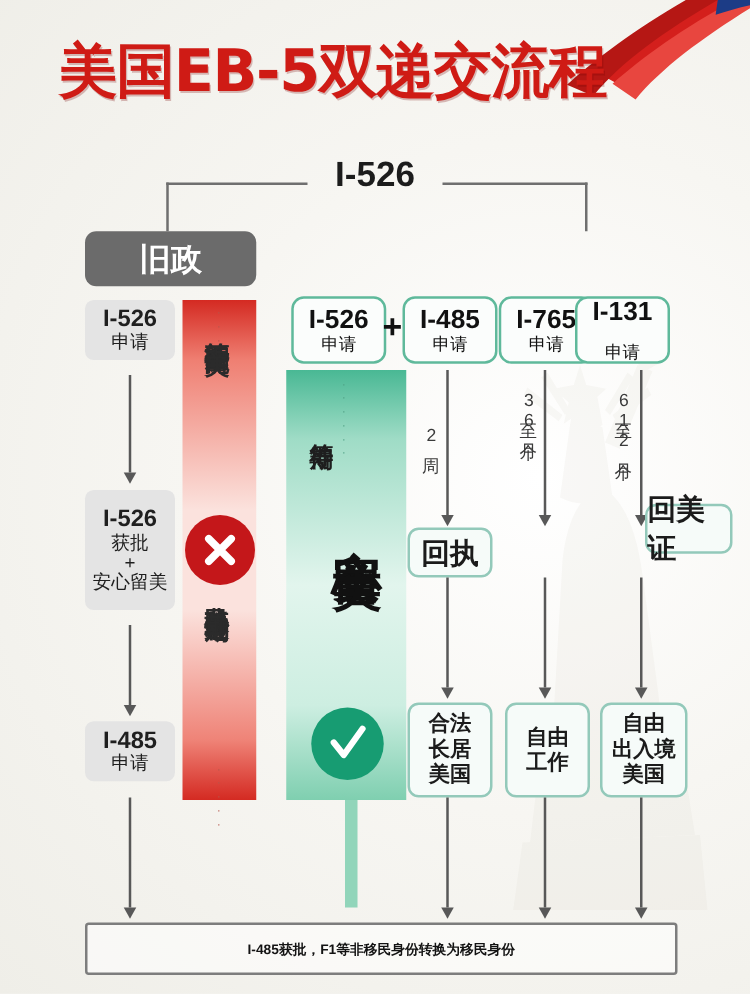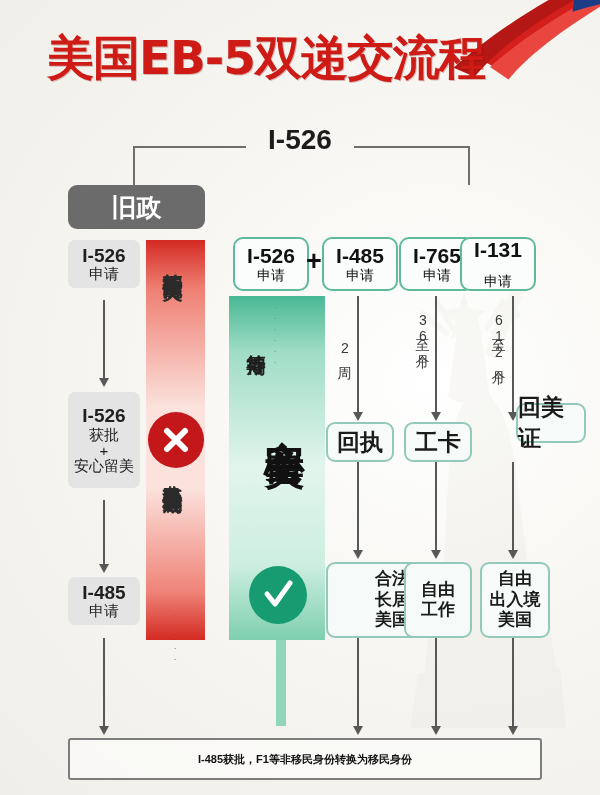--- a/index.html
+++ b/index.html
@@ -130,21 +130,21 @@
   }
   .o1{left:326px;top:422px;width:64px;height:36px;}
   .o2{left:404px;top:422px;width:64px;height:36px;}
   .o3{left:480px;top:403px;width:66px;height:36px;margin-left:36px;}
 
   .rbox{
     position:absolute;background:#f6fbf9;border:2px solid #93c9ba;border-radius:9px;
     display:flex;flex-direction:column;align-items:center;justify-content:center;
     font-size:17px;font-weight:bold;color:#1b1b1b;line-height:1.2;text-align:center;
   }
-  .r1{left:326px;top:562px;width:64px;height:72px;padding-left:32px;}
+  .r1{left:326px;top:562px;width:64px;height:72px;}
   .r2{left:404px;top:562px;width:64px;height:72px;}
   .r3{left:480px;top:562px;width:66px;height:72px;}
 
   .tlbl{
     position:absolute;writing-mode:vertical-rl;text-orientation:upright;
     font-size:14px;color:#3a3a3a;white-space:nowrap;letter-spacing:0px;
   }
 
   
   .bottom{
@@ -282,21 +282,20 @@
   </div>
   <div class="tlbl" style="left:414px;top:312px;">3至6个月</div>
 
   <div class="arr" style="left:512px;top:296px;">
     <span class="shaft" style="height:116px;"></span>
     <span class="head" style="top:116px;"></span>
   </div>
   <div class="tlbl" style="left:490px;top:312px;">6至12个月</div>
 
   <div class="obox o1">回执</div>
-  <div class="obox o2">工卡</div>
   <div class="obox o3">回美证</div>
 
   <div class="arr" style="left:357px;top:462px;">
     <span class="shaft" style="height:88px;"></span>
     <span class="head" style="top:88px;"></span>
   </div>
   <div class="arr" style="left:435px;top:462px;">
     <span class="shaft" style="height:88px;"></span>
     <span class="head" style="top:88px;"></span>
   </div>

